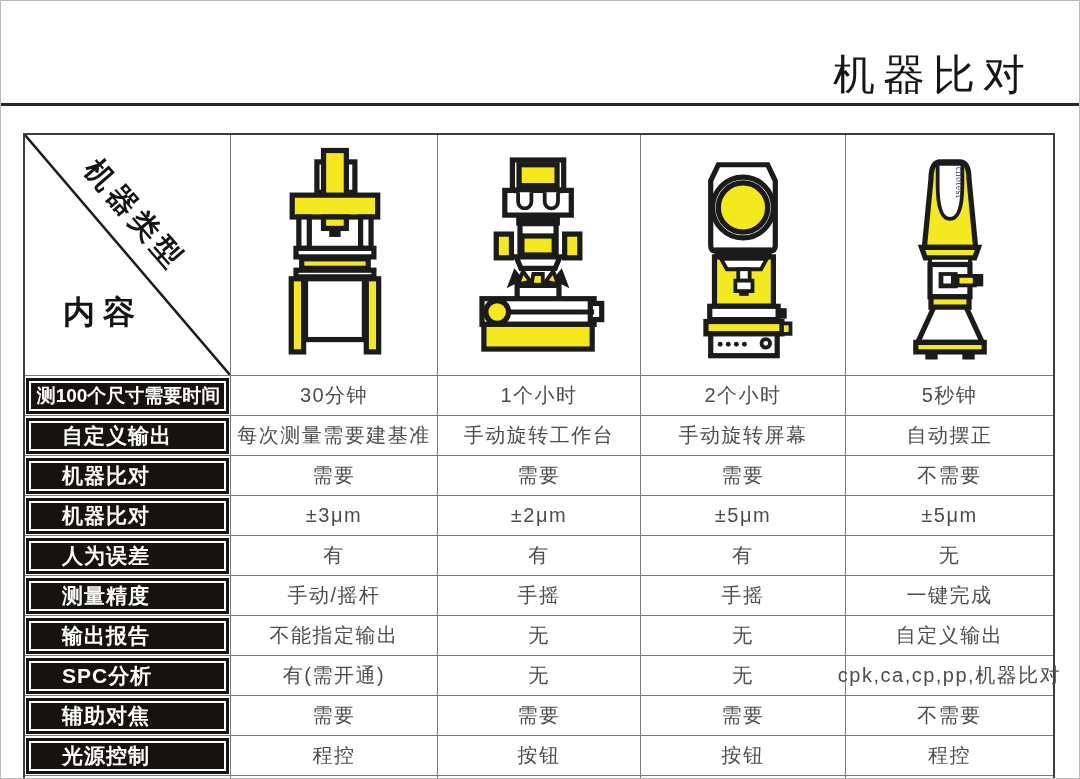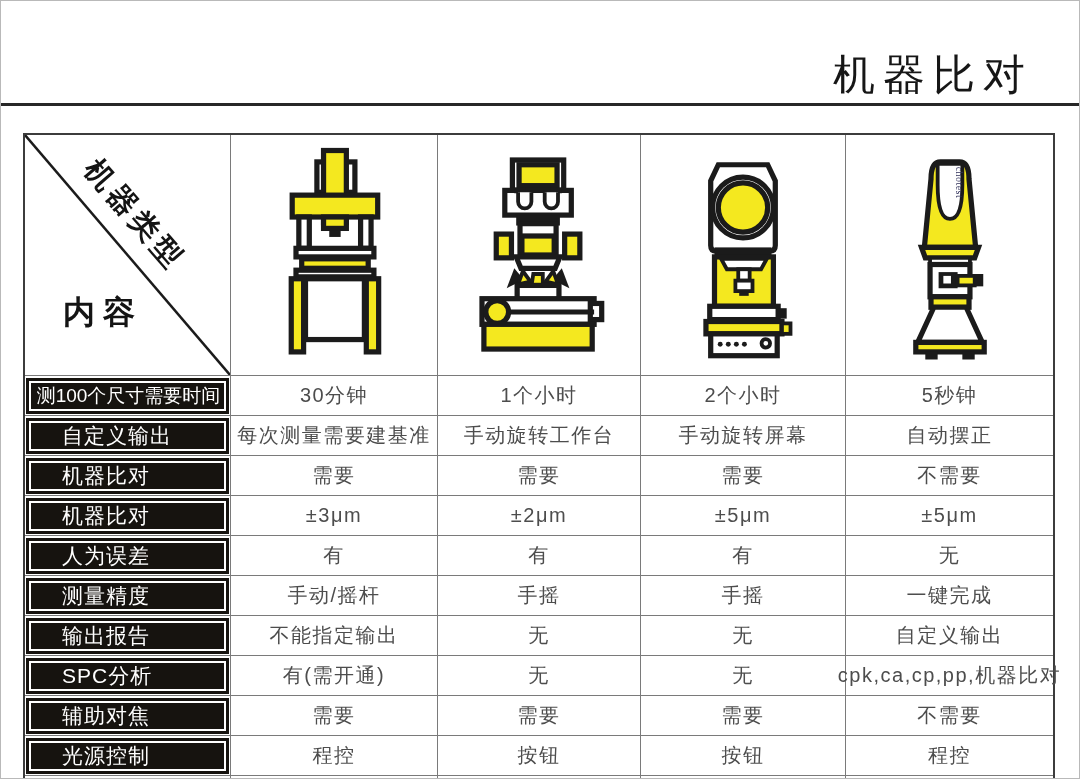--- a/index.html
+++ b/index.html
@@ -52,21 +52,21 @@
   .thin { stroke-width:4; }
   .brand-text {
     font-family:"Liberation Serif","DejaVu Serif",serif;
     font-size:10.5px; fill:#30305a; letter-spacing:0.5px; stroke:none;
   }
   
   .label-cell { display:flex; background:#fff; }
   .label-pill {
     flex:1; margin:1.5px 1px; background:#16130f; border:3px solid #16130f;
     box-shadow:inset 0 0 0 2px #ffffff;
-    color:#ffffff; font-weight:normal; font-size:21px; letter-spacing:1px;
+    color:#ffffff; font-weight:bold; font-size:21px; letter-spacing:1px;
     display:flex; align-items:center; padding-left:33px; white-space:nowrap; overflow:hidden;
   }
   .label-pill.long { padding-left:2px; justify-content:center; font-size:19px; letter-spacing:0; }
   .value-cell {
     display:flex; align-items:center; justify-content:center;
     color:#4d4d4d; font-size:20px; letter-spacing:1.5px; white-space:nowrap;
   }
   
   .sliver .label-pill { height:40px; }
 </style>

